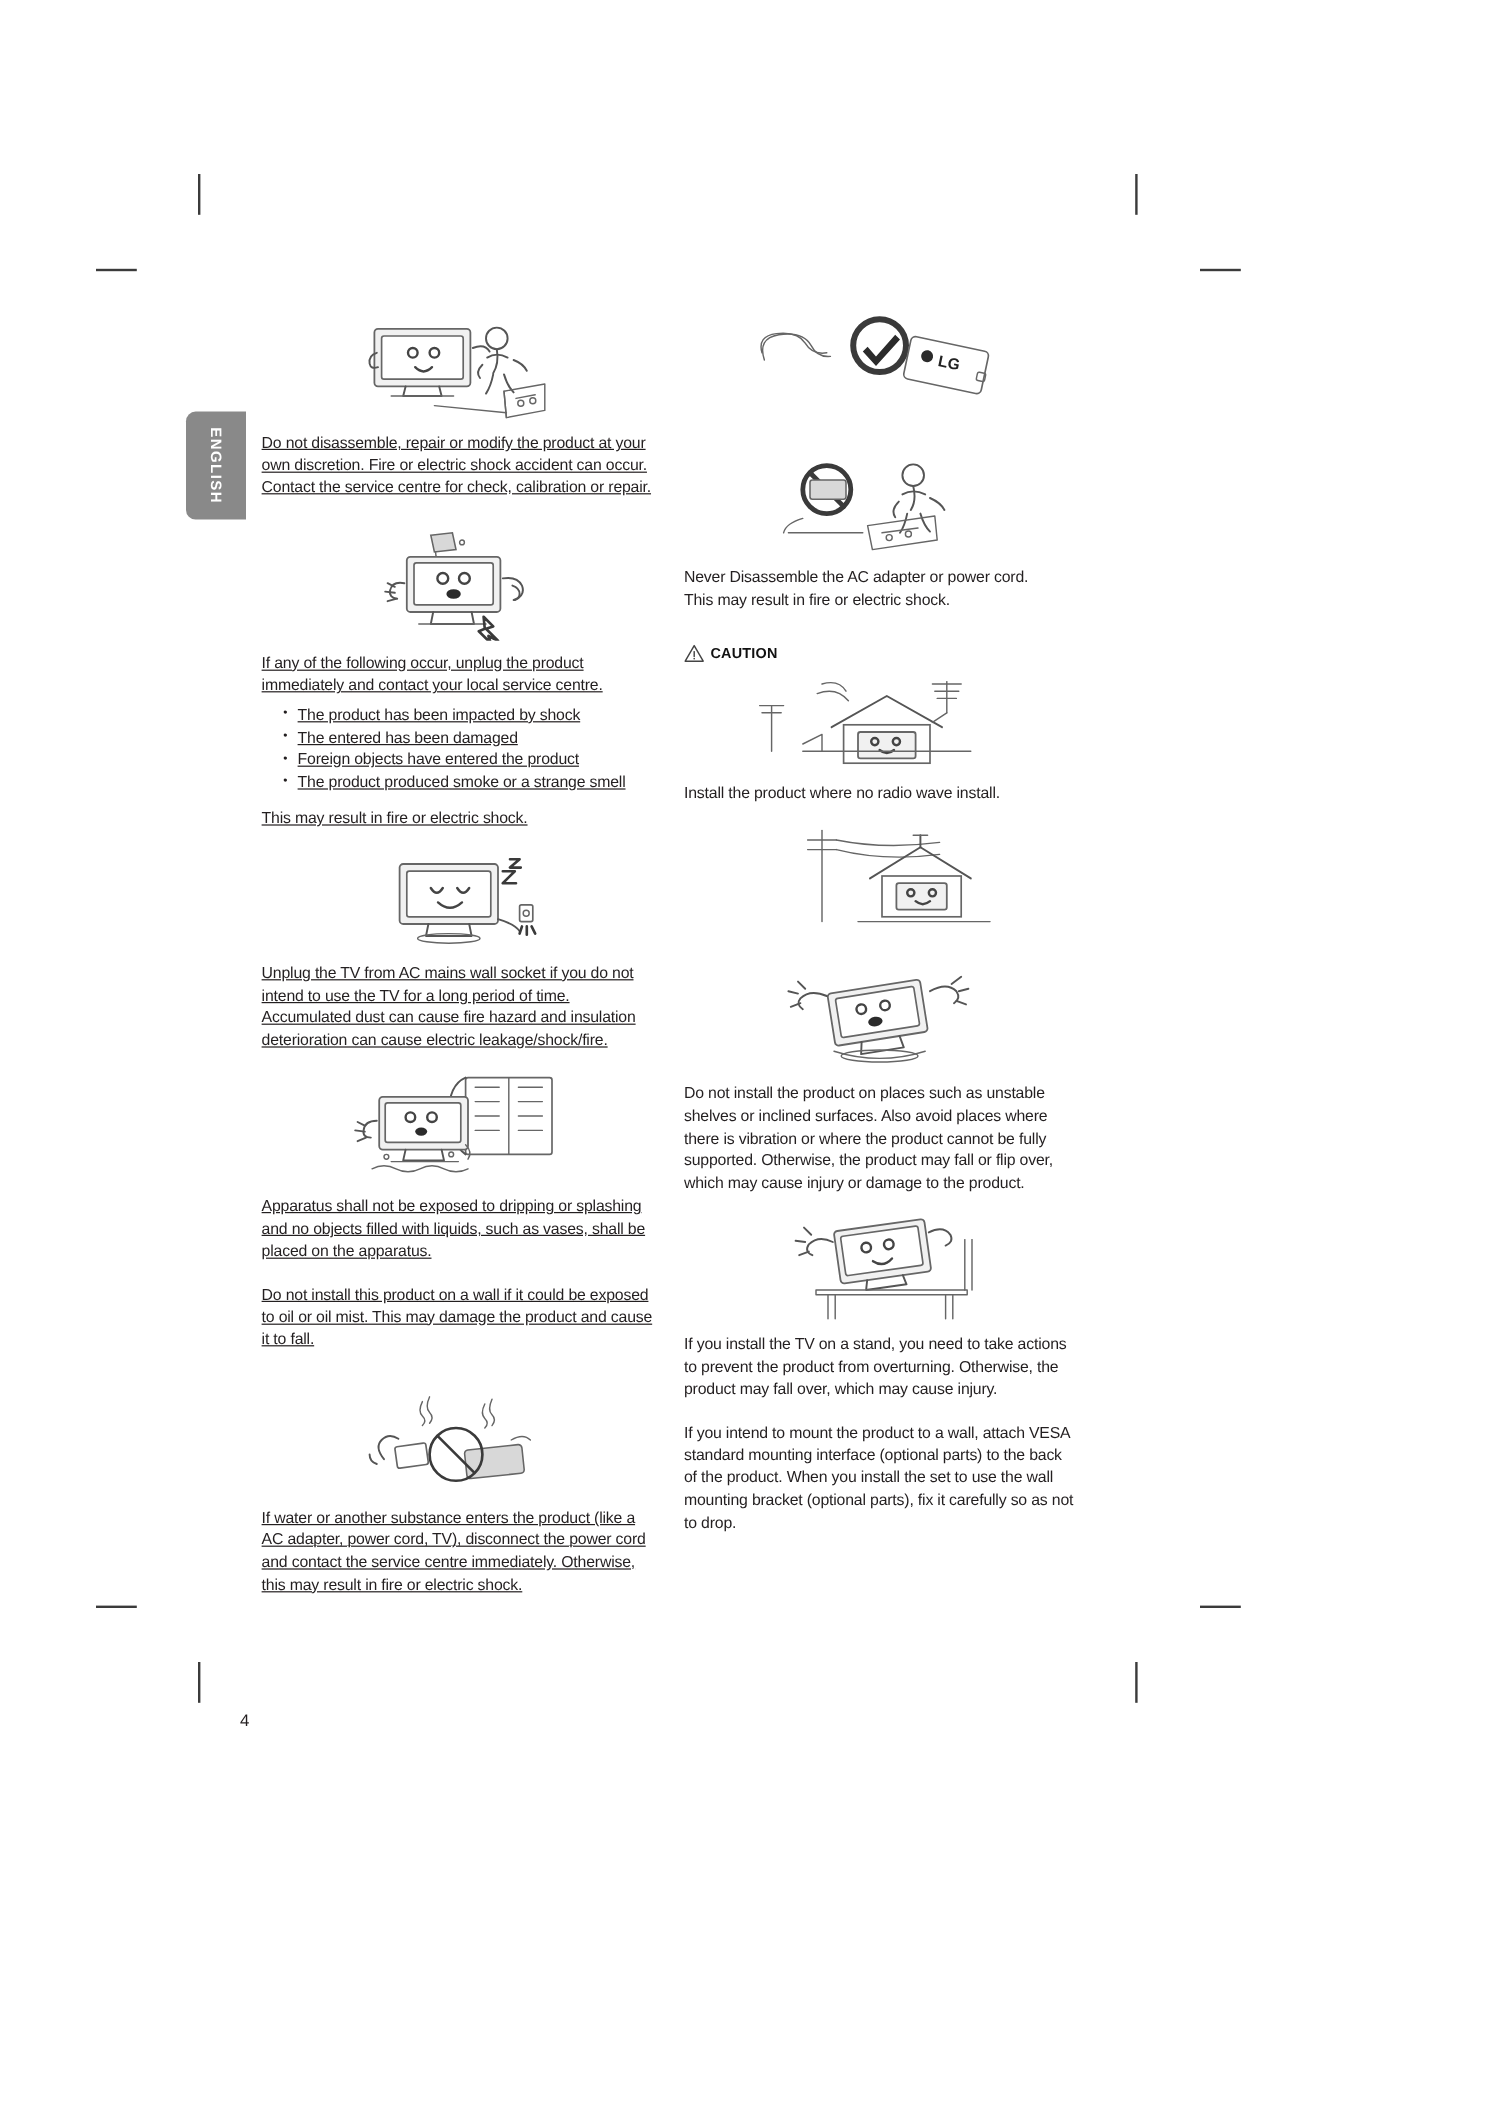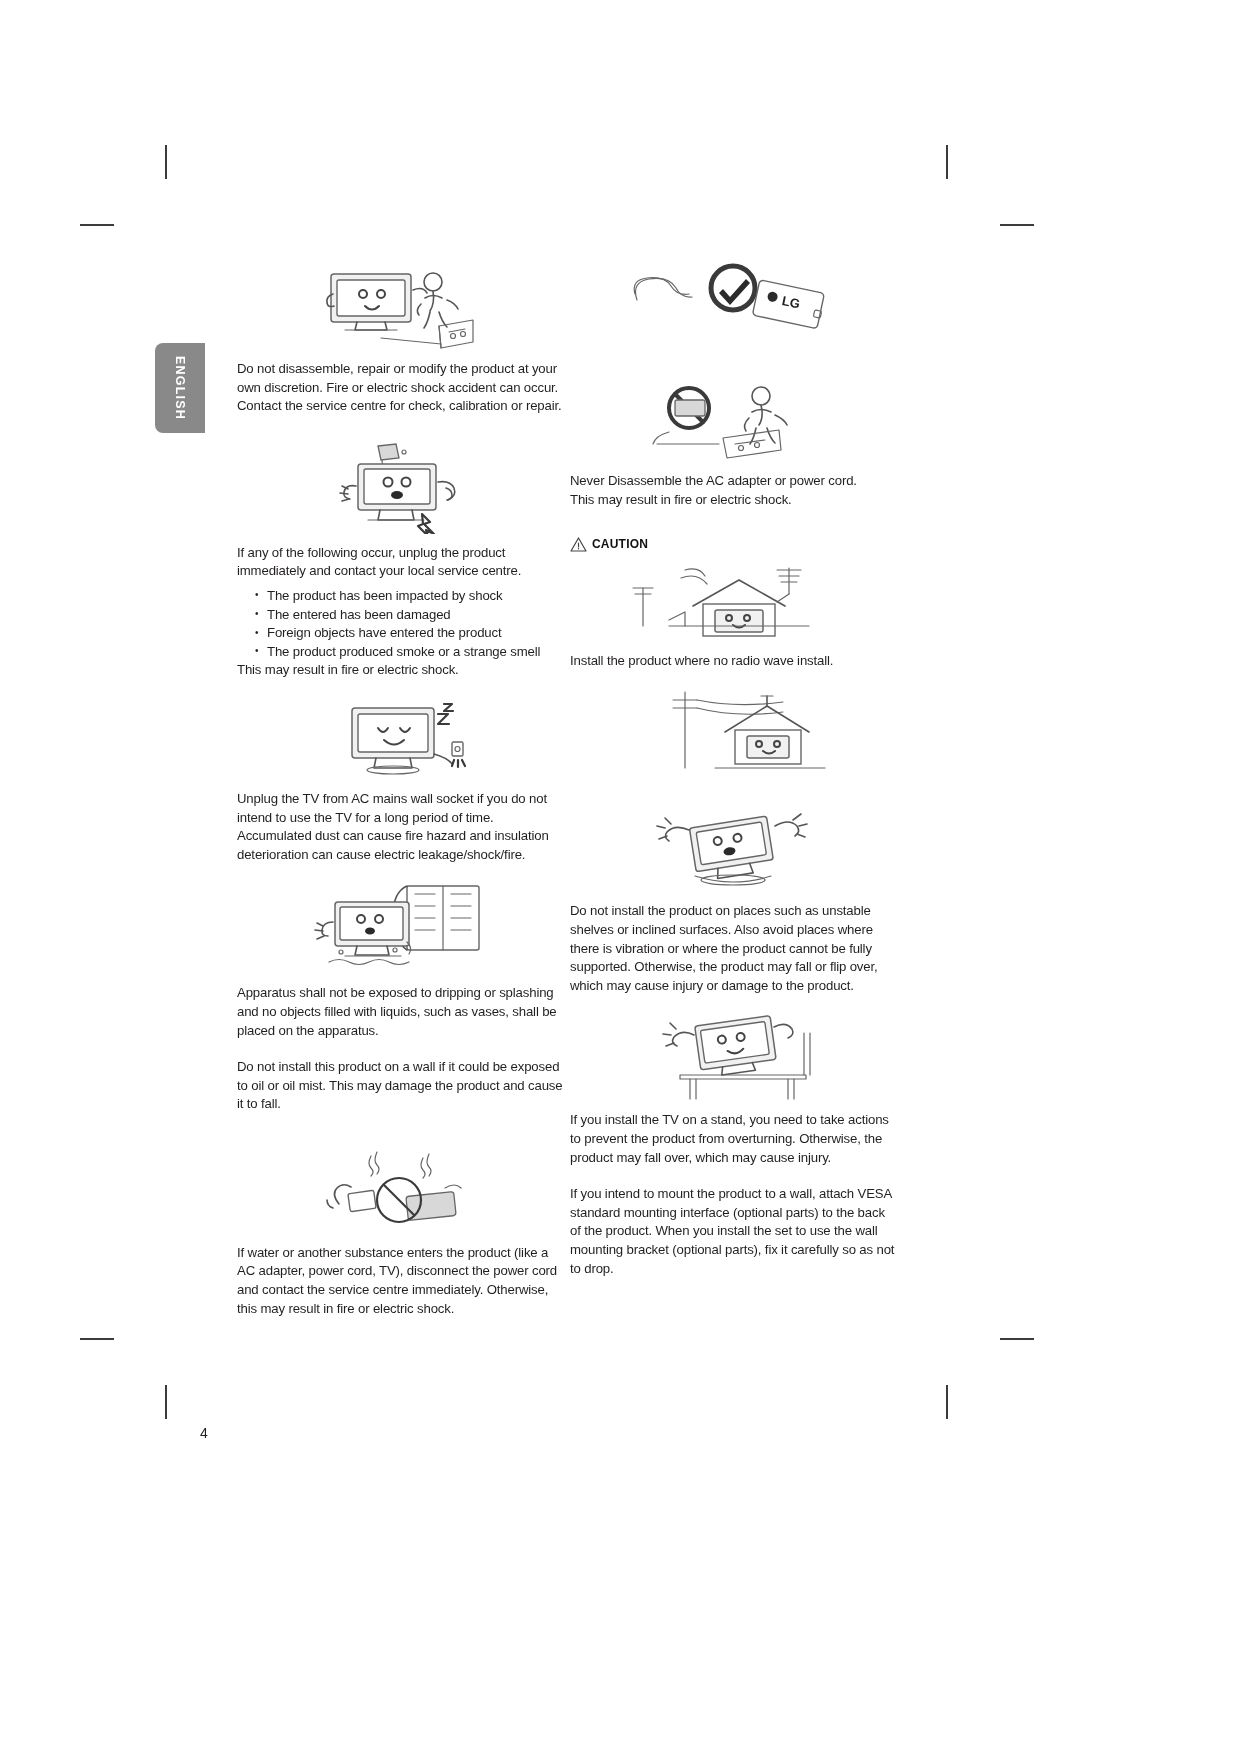--- a/index.html
+++ b/index.html
@@ -58,38 +58,38 @@
 
   
   .col {
     position: absolute;
     top: 260px;
     width: 328px;
     font-size: 13.2px;
     line-height: 18.6px;
     color: #231f20;
   }
-  .col-left  { left: 237px; }
+  .col-left  { left: 218px; text-decoration: underline; }
   .col-right { left: 570px; }
 
   .block { margin: 0 0 0 0; }
   p.txt {
     margin: 0;
     padding: 0;
     font-size: 13.2px;
     line-height: 18.6px;
     letter-spacing: -0.15px;
   }
   .gap-s  { height: 10px; }
   .gap-m  { height: 18px; }
   .gap-l  { height: 26px; }
   .gap-xl { height: 34px; }
 
   ul.bullets {
-    margin: 6px 0 0 0;
+    margin: 6px 0 12px 0;
     padding: 0 0 0 18px;
     list-style: none;
   }
   ul.bullets li {
     position: relative;
     font-size: 13.2px;
     line-height: 18.6px;
     letter-spacing: -0.15px;
     padding-left: 12px;
   }

